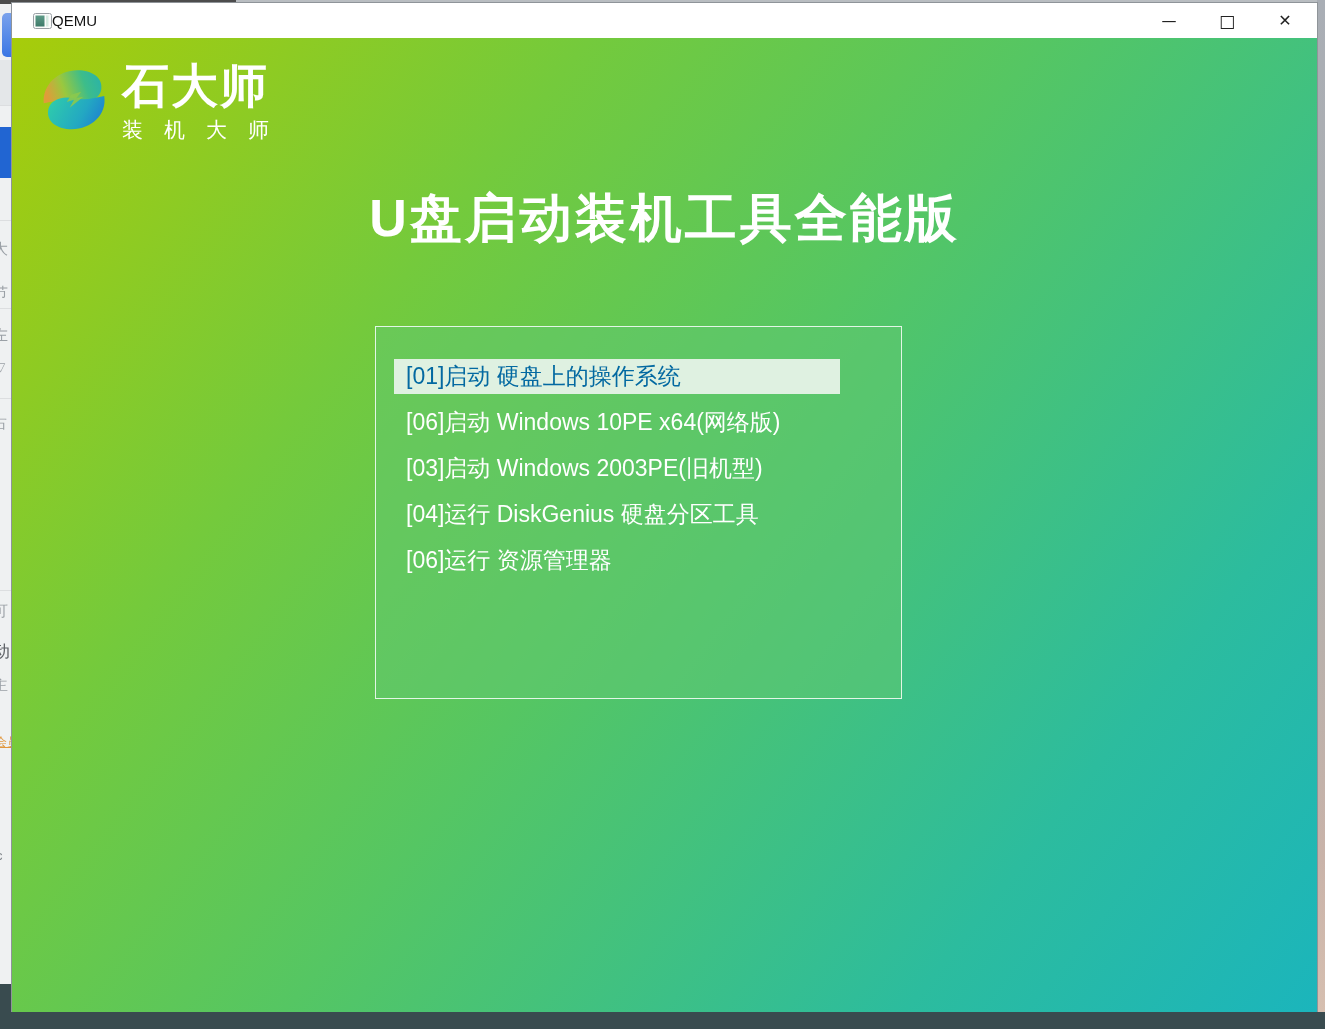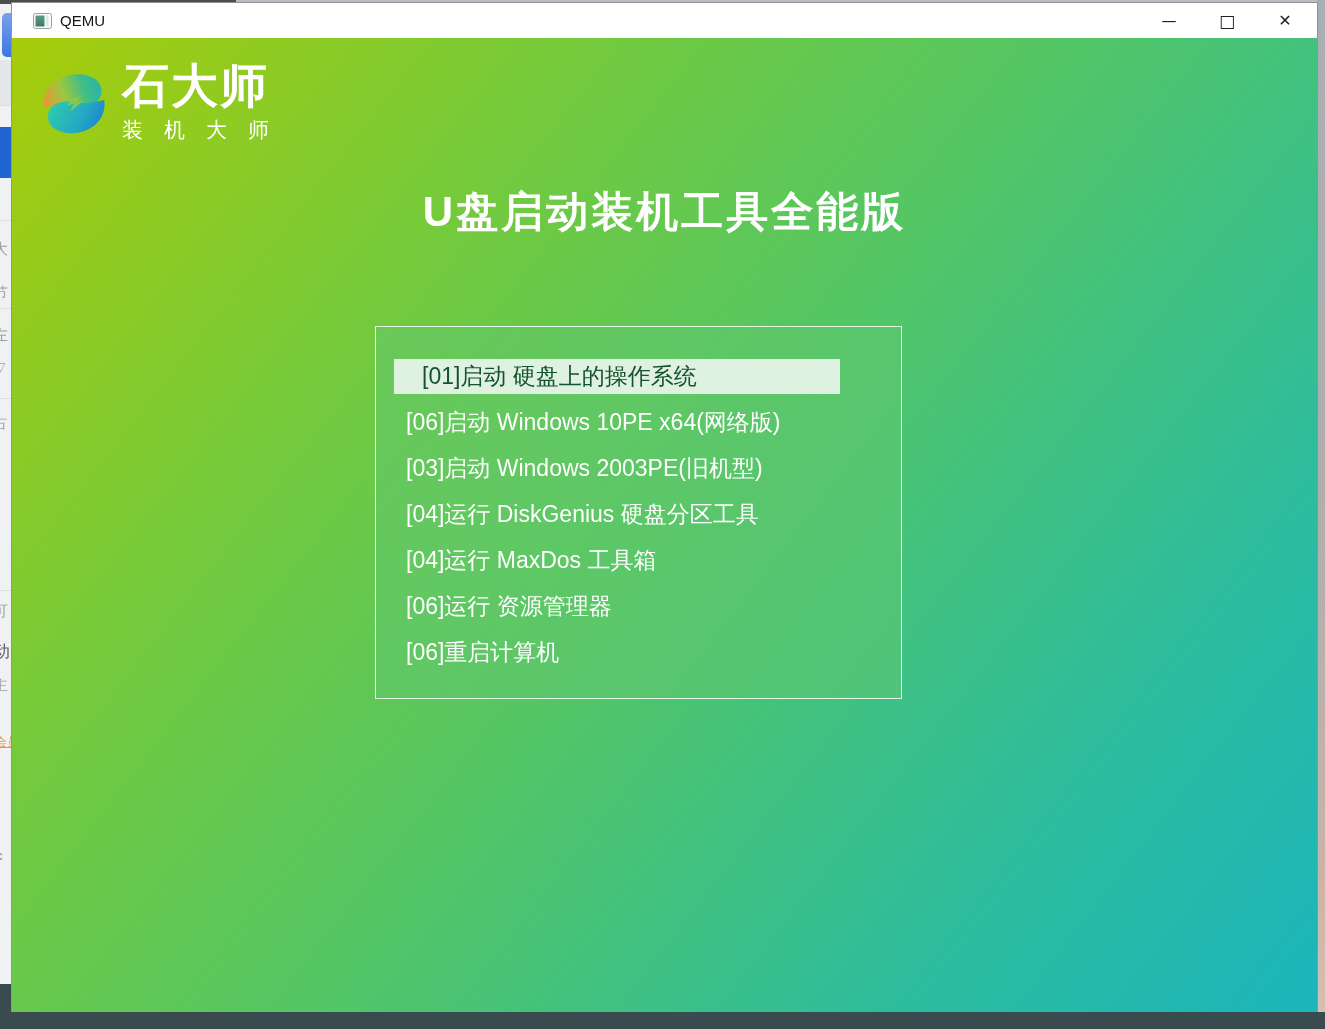--- a/index.html
+++ b/index.html
@@ -28,47 +28,47 @@
   .right-strip { position:absolute; left:1317px; top:0; width:8px; height:1012px; z-index:1;
     background:linear-gradient(#a9aeb5 0%, #b2afac 55%, #c9b3a9 85%, #d6bfb0 100%); }
   .bottom-bar { position:absolute; left:0; top:1012px; width:1325px; height:17px; background:#394b4f; z-index:3; }
 
   
   .qemu-window { position:absolute; left:12px; top:3px; width:1305px; height:1009px;
     background:#ffffff; box-shadow:0 0 0 1px #8f9499; z-index:2; }
   .titlebar { position:absolute; left:0; top:0; width:100%; height:35px; background:#ffffff;
     display:flex; align-items:center; }
   .app-icon { margin-left:21px; width:19px; height:16px; display:inline-flex; }
-  .title-text { margin-left:8px; font-size:15px; color:#141414; }
+  .title-text { font-size:15px; color:#141414; }
   .controls { margin-left:auto; margin-right:3px; display:flex; height:35px; }
   .ctrl { width:58px; height:35px; border:none; background:transparent; color:#222;
     display:flex; align-items:center; justify-content:center; font-size:15px;
     font-family:"DejaVu Sans", sans-serif; cursor:default; }
   .ctrl.max { font-size:17px; }
   .ctrl.close { font-size:16px; }
 
   
   .screen { position:absolute; left:0; top:35px; width:1305px; height:974px; overflow:hidden;
     background:linear-gradient(128deg, #a7cc0a 0%, #74ca3c 28%, #55c663 50%, #2cbc9e 80%, #1bb5bc 100%); }
 
-  .logo { position:absolute; left:26px; top:16px; display:flex; align-items:flex-end; }
+  .logo { position:absolute; left:26px; top:16px; display:flex; align-items:center; }
   .logo-svg { width:72px; height:82px; }
   .brand-text { margin-left:12px; margin-top:4px; }
   .brand-name { font-size:47px; font-weight:bold; color:#ffffff; line-height:56px; letter-spacing:2px; }
   .brand-sub { font-size:21px; color:#ffffff; letter-spacing:21px; margin-top:2px; }
 
   .boot-title { position:absolute; left:0; top:146px; width:100%; text-align:center;
-    font-size:42px; font-weight:bold; color:#ffffff; letter-spacing:3px; }
+    font-size:52px; font-weight:bold; color:#ffffff; letter-spacing:3px; }
 
   .menu-box { position:absolute; left:363px; top:288px; width:527px; height:373px;
     border:1px solid #e2f6e6; background:rgba(98,199,112,0.5); padding-top:32px; }
   .menu-item { height:35px; line-height:35px; margin-bottom:11px; padding-left:30px;
     font-size:23px; color:#ffffff; white-space:nowrap; cursor:pointer; }
-  .menu-item.selected { width:446px; margin-left:18px; padding-left:28px;
-    background:#dff1e1; color:#14532d; }
+  .menu-item.selected { width:446px; margin-left:18px; padding-left:12px;
+    background:#dff1e1; color:#0369a1; }
 </style>
 </head>
 <body>
 
 <div class="left-strip">
   <div class="band-a"></div>
   <div class="band-b"></div>
   <div class="ls-blue-pill"></div>
   <div class="ls-blue-rect"></div>
   <div class="ls-line" style="top:105px"></div>
@@ -144,19 +144,17 @@
       </div>
     </div>
 
     <div class="boot-title">U盘启动装机工具全能版</div>
 
     <div class="menu-box">
       <div class="menu-item selected">[01]启动 硬盘上的操作系统</div>
       <div class="menu-item">[06]启动 Windows 10PE x64(网络版)</div>
       <div class="menu-item">[03]启动 Windows 2003PE(旧机型)</div>
       <div class="menu-item">[04]运行 DiskGenius 硬盘分区工具</div>
-      <div class="menu-item">[04]运行 MaxDos 工具箱</div>
       <div class="menu-item">[06]运行 资源管理器</div>
-      <div class="menu-item">[06]重启计算机</div>
     </div>
 
   </div>
 </div>
 
 </body></html>

